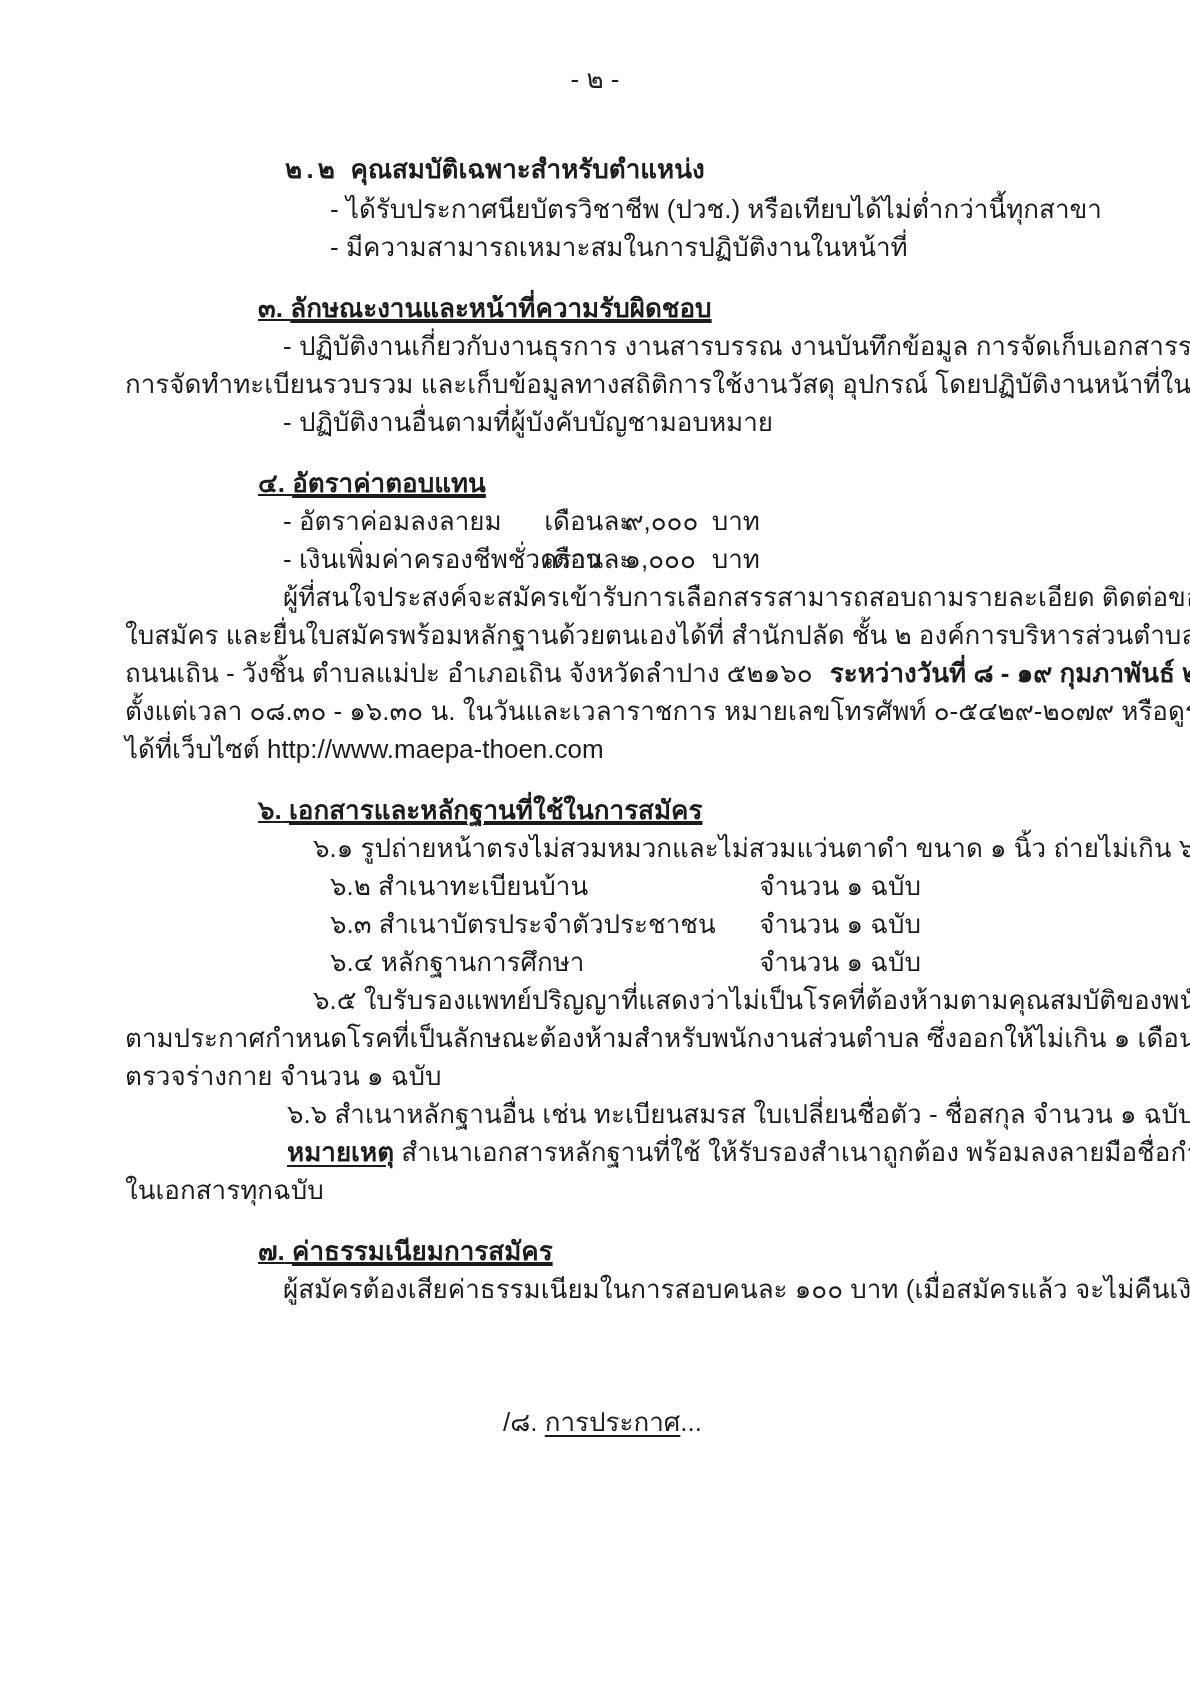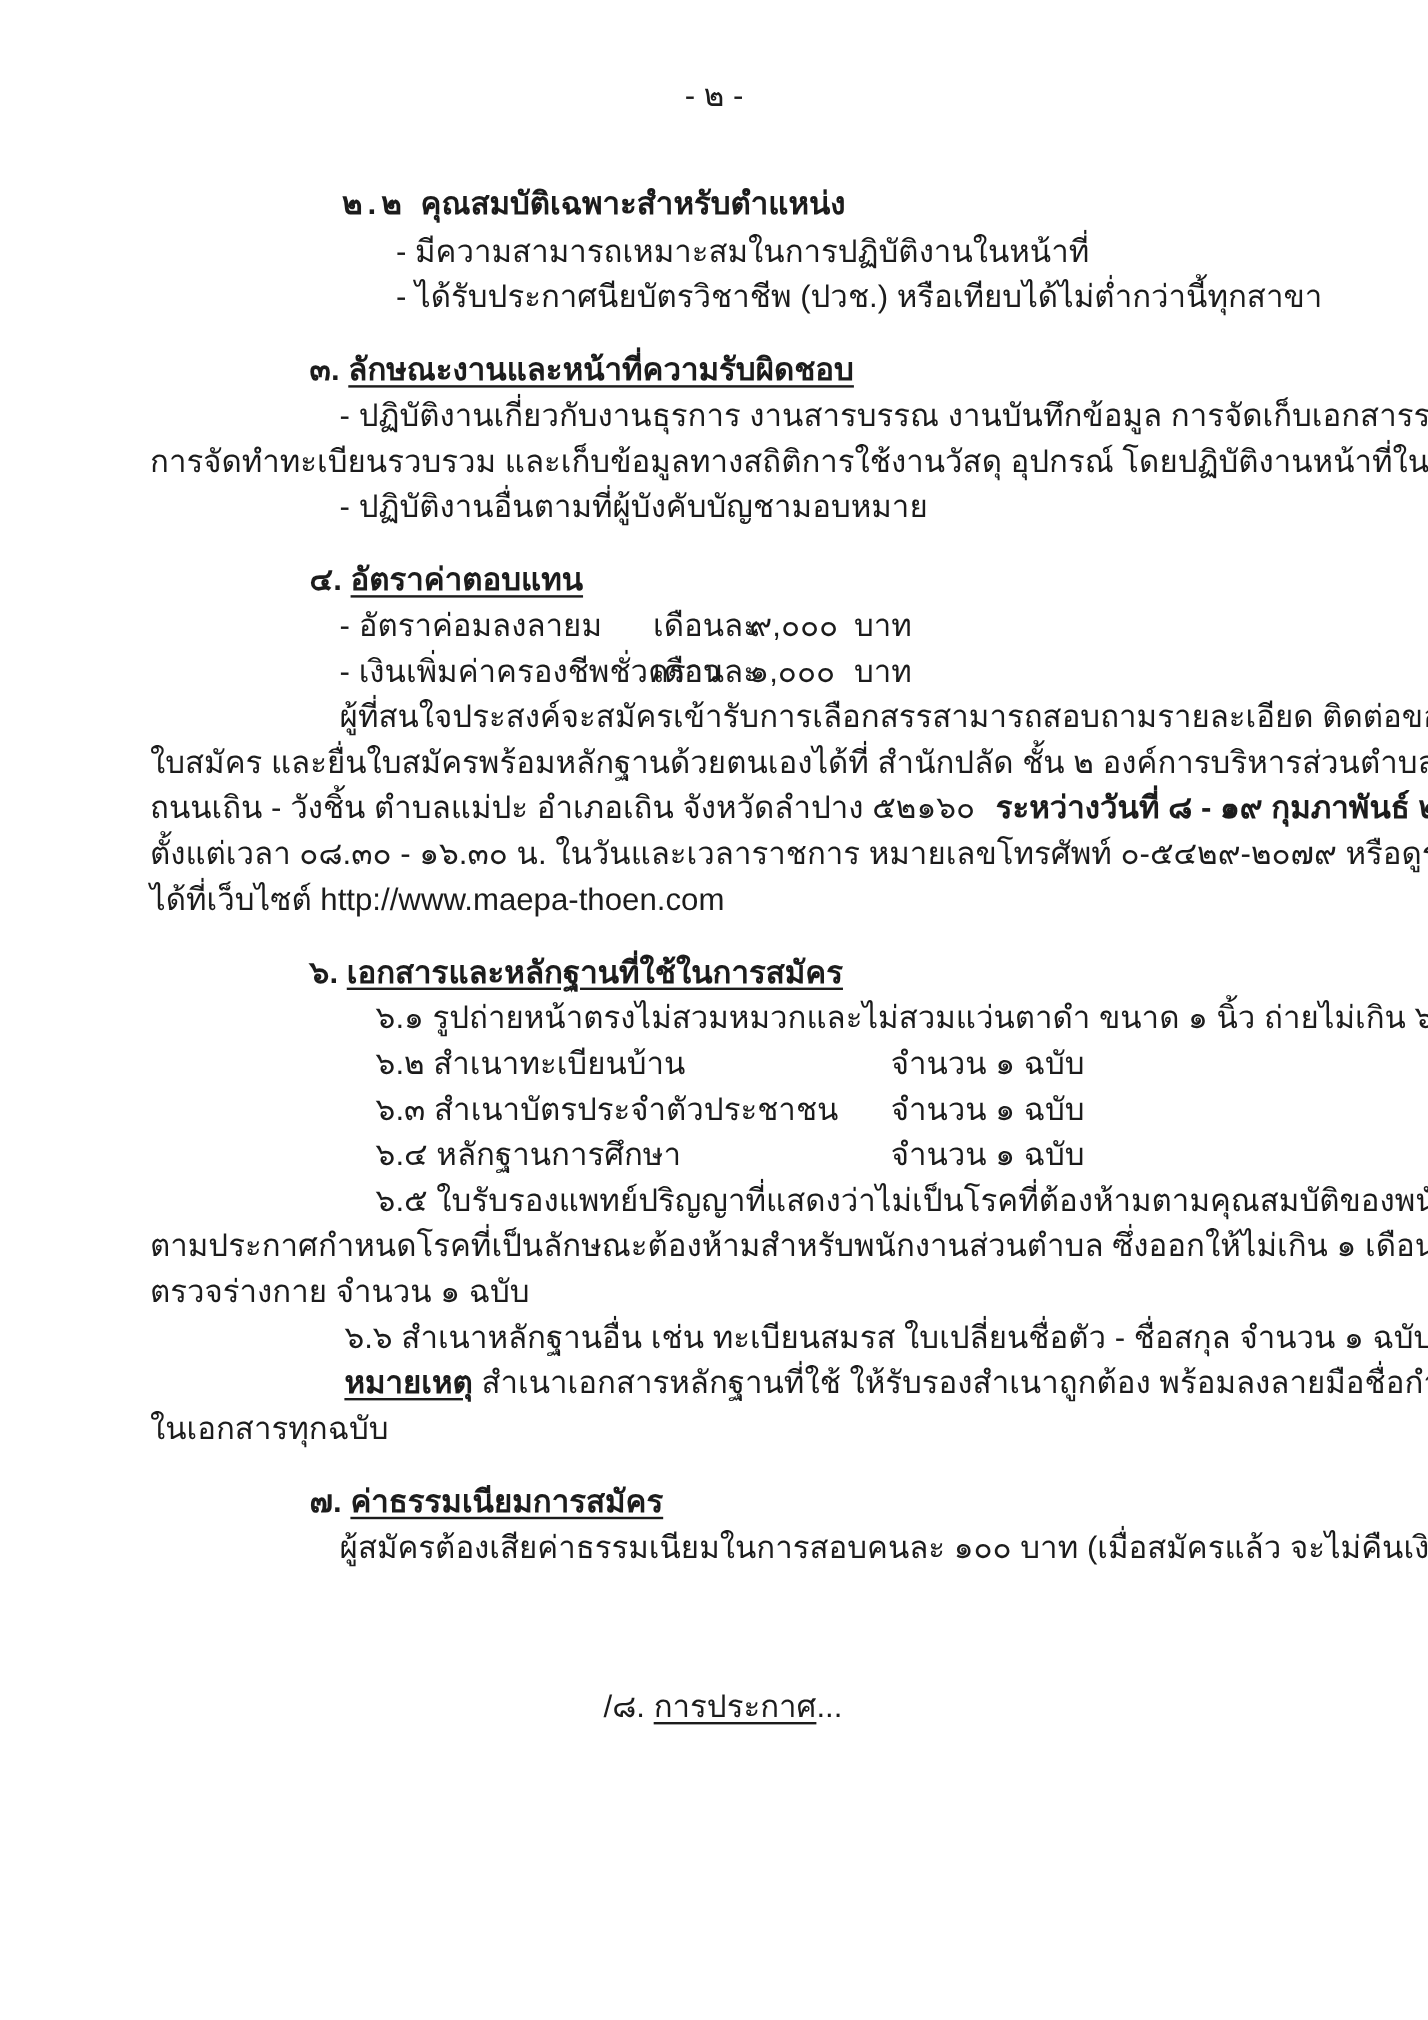--- a/index.html
+++ b/index.html
@@ -14,56 +14,56 @@
     overflow: hidden;
     box-sizing: border-box;
     padding: 60px 125px 0 125px;
   }
   .line {
     height: 38px;
     line-height: 38px;
     white-space: nowrap;
   }
   .page-number { text-align: center; }
-  .sec-heading { font-weight: bold; margin-top: 23px; }
+  .sec-heading { font-weight: bold; margin-top: 23px; text-decoration: underline; }
   .sec-heading .sec-title { text-decoration: underline; text-underline-offset: 4px; text-decoration-thickness: 1.5px; }
   .heading-plain { font-weight: bold; margin-top: 54px; }
   .ml-head { margin-left: 133px; }   
   .ml-head22 { margin-left: 160px; font-family: Liberation Mono, monospace; } 
   .ml-bullet22 { margin-left: 205px; }
   .ml-para { margin-left: 158px; }   
   .ml-item { margin-left: 188px; }   
   .ml-note { margin-left: 162px; text-align: right; }   
   .ml-none { margin-left: 0; }
   .comp-label { display: inline-block; width: 254px; }
   .comp-period { display: inline-block; width: 73px; }
   .comp-amount { display: inline-block; width: 80px; }
-  .doc-label { display: inline-block; width: 422px; }
+  .doc-label { display: inline-block; width: 422px; margin-left: 17px; }
   .bold { font-weight: bold; }
   .u { text-decoration: underline; text-underline-offset: 4px; text-decoration-thickness: 1.5px; }
   .footer-line {
     margin-top: 95px;
     text-align: center;
     margin-right: -15px;
     height: 38px;
     line-height: 38px;
     white-space: nowrap;
   }
 </style>
 </head>
 <body>
 
 <div class="page">
 
   <div class="line page-number">- ๒ -</div>
 
   <div>
     <div class="line heading-plain ml-head22">๒.๒ คุณสมบัติเฉพาะสำหรับตำแหน่ง</div>
+    <div class="line ml-bullet22">- ได้รับประกาศนียบัตรวิชาชีพ (ปวช.) หรือเทียบได้ไม่ต่ำกว่านี้ทุกสาขา</div>
     <div class="line ml-bullet22">- มีความสามารถเหมาะสมในการปฏิบัติงานในหน้าที่</div>
-    <div class="line ml-bullet22">- ได้รับประกาศนียบัตรวิชาชีพ (ปวช.) หรือเทียบได้ไม่ต่ำกว่านี้ทุกสาขา</div>
   </div>
 
   <div>
     <div class="line sec-heading ml-head">
       <span class="sec-num">๓.</span>
       <span class="sec-title">ลักษณะงานและหน้าที่ความรับผิดชอบ</span>
     </div>
     <div class="line ml-para">- ปฏิบัติงานเกี่ยวกับงานธุรการ งานสารบรรณ งานบันทึกข้อมูล การจัดเก็บเอกสารรวมไปถึง</div>
     <div class="line ml-none">การจัดทำทะเบียนรวบรวม และเก็บข้อมูลทางสถิติการใช้งานวัสดุ อุปกรณ์ โดยปฏิบัติงานหน้าที่ในสังกัดกองช่าง</div>
     <div class="line ml-para">- ปฏิบัติงานอื่นตามที่ผู้บังคับบัญชามอบหมาย</div>

